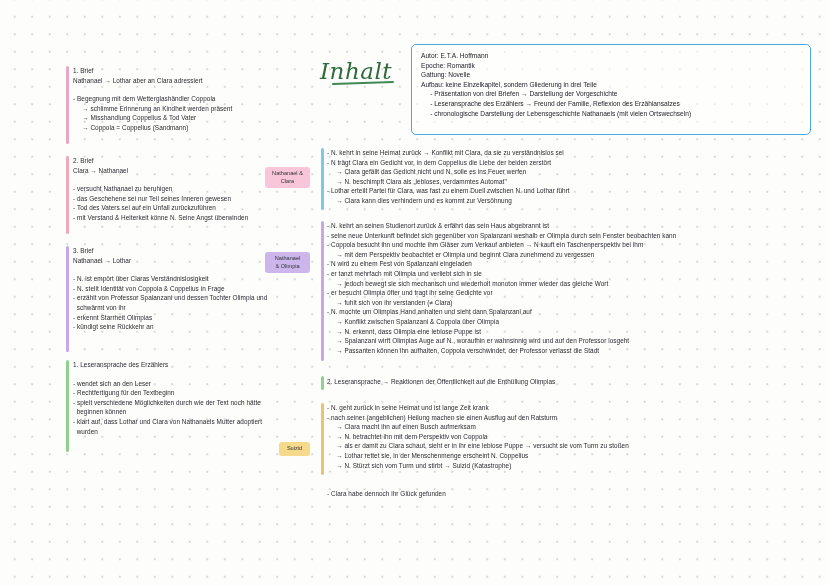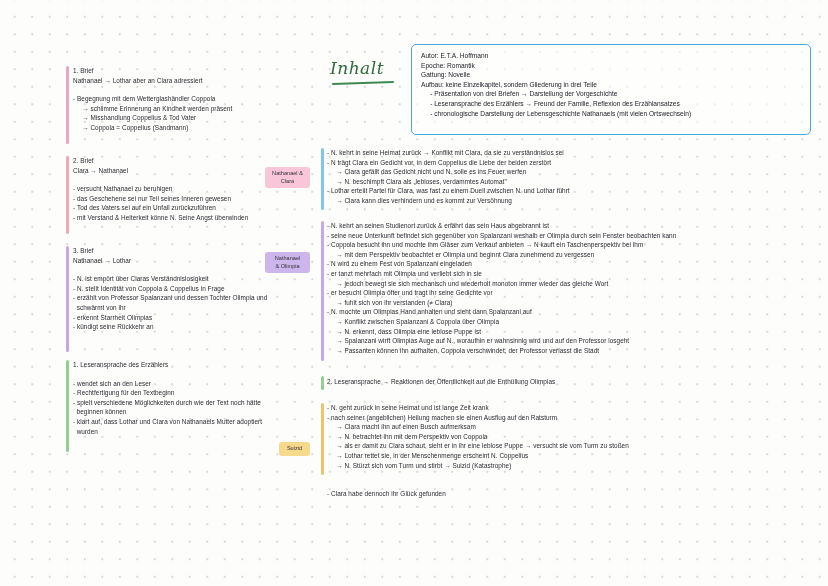--- a/index.html
+++ b/index.html
@@ -28,24 +28,24 @@
     letter-spacing: 0.05px;
   }
   .hdr {
     font-size: 6.6px;
     line-height: 9.6px;
     color: #23232b;
     white-space: pre;
   }
   
   #title {
-    left: 330px; top: 58px;
+    left: 320px; top: 58px;
     font-family: "DejaVu Serif", serif;
     font-style: italic;
-    font-size: 17px;
+    font-size: 23px;
     color: #2f6b3d;
     letter-spacing: 0.5px;
   }
   #title-underline {
     position: absolute;
     left: 332px; top: 82px;
     width: 62px; height: 2px;
     background: #3f8a52;
     border-radius: 2px;
     transform: rotate(-2deg);

